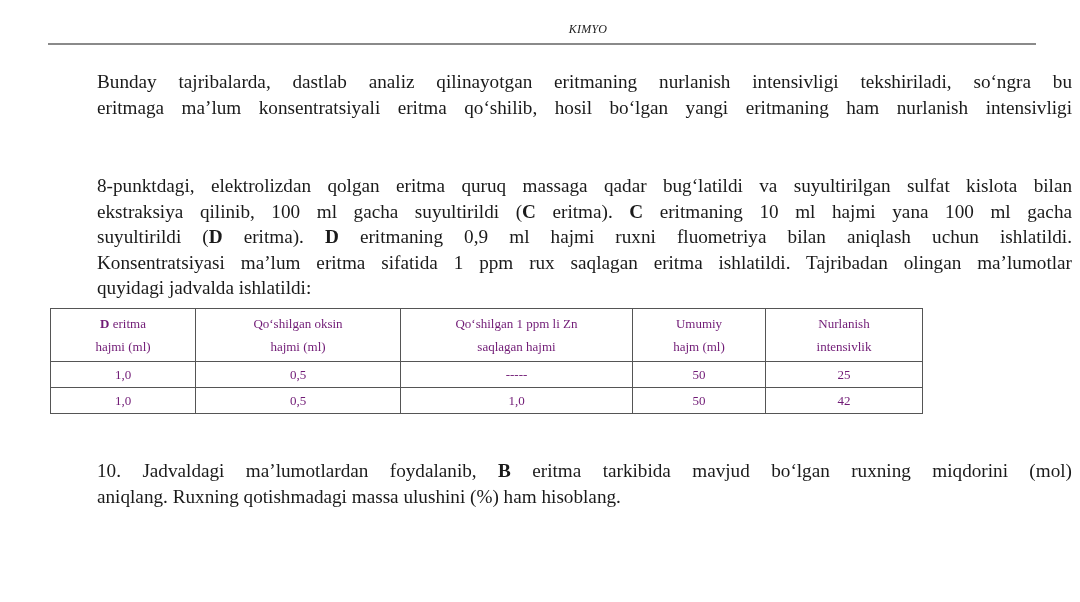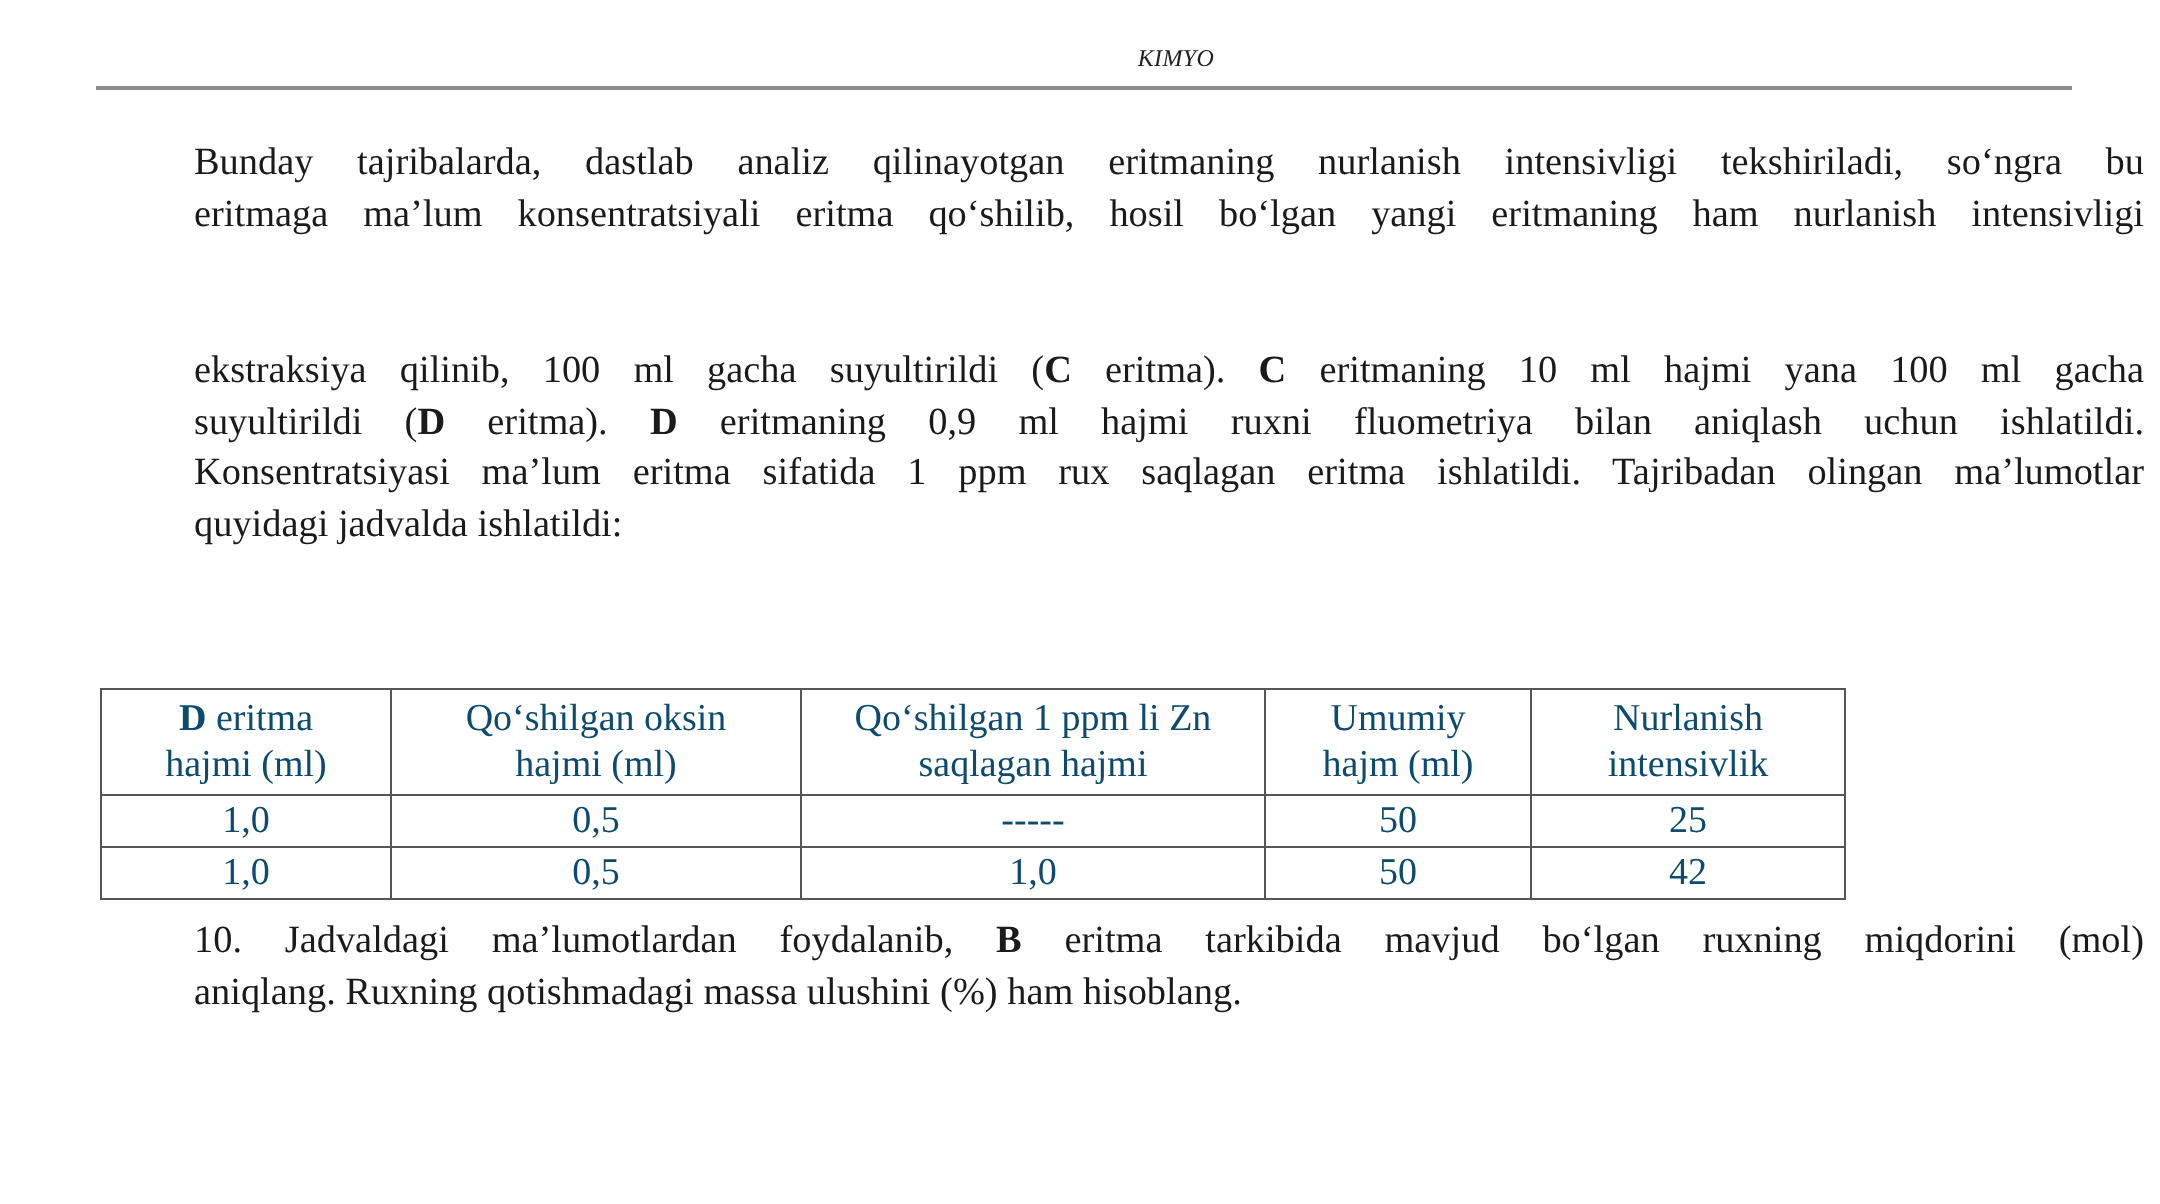--- a/index.html
+++ b/index.html
@@ -55,24 +55,24 @@
       text-align-last: left;
     }
     .p1 { top: 69px; }
     .p2 { top: 173px; }
     .p3 { top: 458px; }
     b { font-weight: bold; }
 
     table.data-table {
       position: absolute;
       left: 50px;
-      top: 344px;
+      top: 308px;
       border-collapse: collapse;
-      font-size: 19px;
-      color: #0c4a6e;
+      font-size: 13px;
+      color: #701a75;
     }
     table.data-table th, table.data-table td {
       border: 1.5px solid #555;
       text-align: center;
       vertical-align: middle;
       padding: 0;
       font-weight: normal;
       line-height: 23px;
     }
     table.data-table th {
@@ -93,20 +93,21 @@
 
 <div class="header-title">KIMYO</div>
 <div class="header-rule"></div>
 
 <div class="para p1">
   <span class="line">Bunday tajribalarda, dastlab analiz qilinayotgan eritmaning nurlanish intensivligi tekshiriladi, so‘ngra bu</span>
   <span class="line">eritmaga ma’lum konsentratsiyali eritma qo‘shilib, hosil bo‘lgan yangi eritmaning ham nurlanish intensivligi</span>
 </div>
 
 <div class="para p2">
+  <span class="line">8-punktdagi, elektrolizdan qolgan eritma quruq massaga qadar bug‘latildi va suyultirilgan sulfat kislota bilan</span>
   <span class="line"><span>ekstraksiya qilinib, 100 ml gacha suyultirildi (</span><b>C</b><span> eritma). </span><b>C</b><span> eritmaning 10 ml hajmi yana 100 ml gacha</span></span>
   <span class="line"><span>suyultirildi (</span><b>D</b><span> eritma). </span><b>D</b><span> eritmaning 0,9 ml hajmi ruxni fluometriya bilan aniqlash uchun ishlatildi.</span></span>
   <span class="line">Konsentratsiyasi ma’lum eritma sifatida 1 ppm rux saqlagan eritma ishlatildi. Tajribadan olingan ma’lumotlar</span>
   <span class="line last">quyidagi jadvalda ishlatildi:</span>
 </div>
 
 <table class="data-table">
   <thead>
     <tr>
       <th class="c1">

